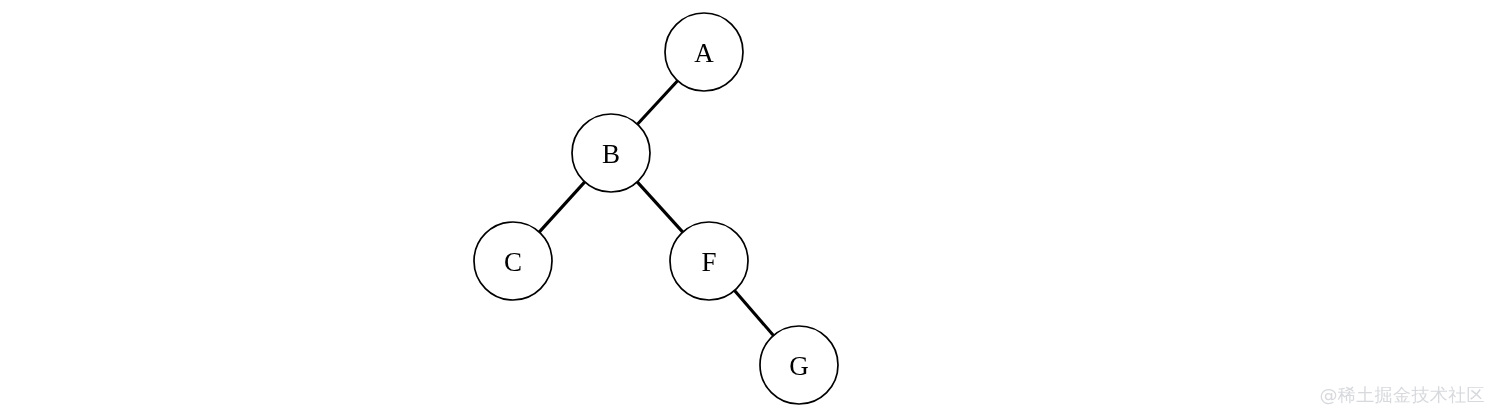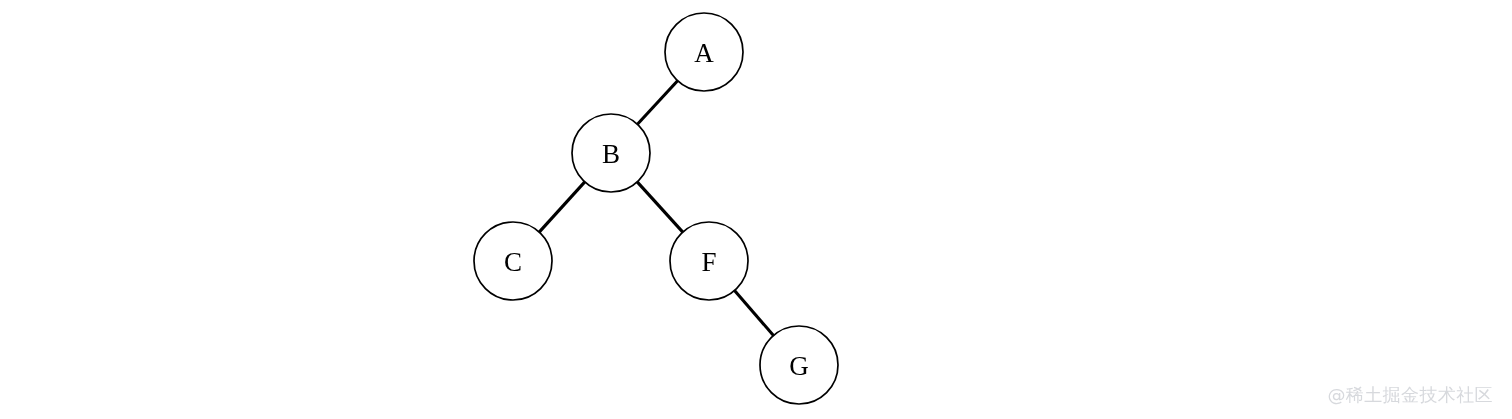--- a/index.html
+++ b/index.html
@@ -42,21 +42,21 @@
     font-family: "Liberation Serif", "DejaVu Serif", serif;
     font-size: 27px;
     fill: #000000;
     text-anchor: middle;
     dominant-baseline: central;
     font-weight: 400;
     user-select: none;
   }
   #watermark {
     position: absolute;
-    right: 19px;
+    right: 27px;
     bottom: 14px;
     font-family: "DejaVu Sans", "Liberation Sans", sans-serif;
     font-size: 18px;
     line-height: 20px;
     color: #d7d9dd;
     letter-spacing: 0.4px;
     white-space: nowrap;
     user-select: none;
   }
 </style>

